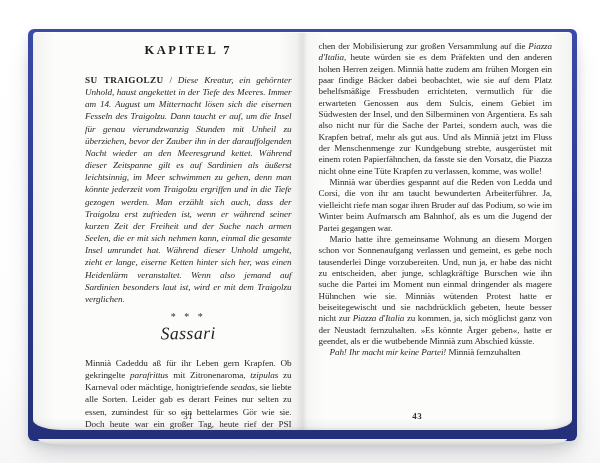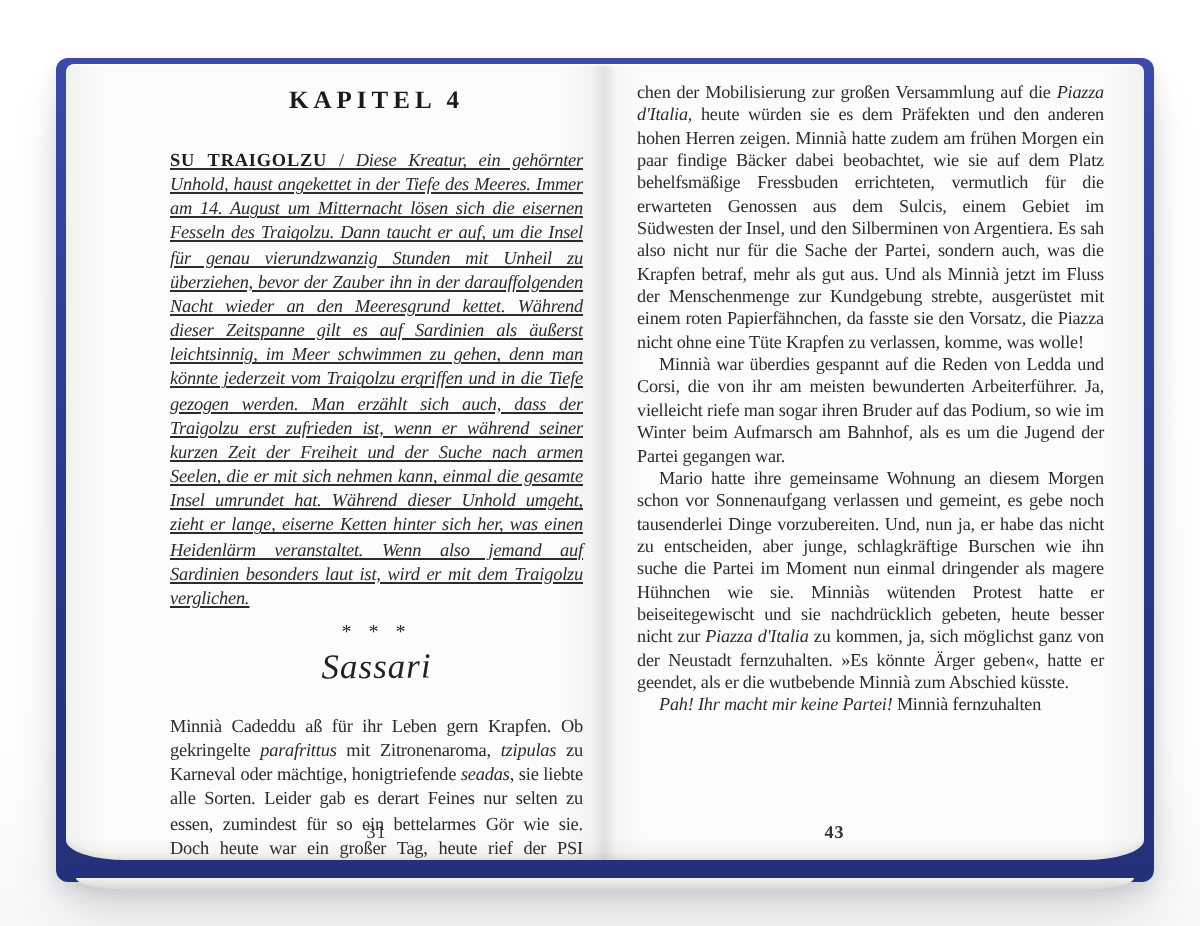--- a/index.html
+++ b/index.html
@@ -35,21 +35,21 @@
   }
   .page.left{left:0;padding:11px 11px 24px 52px;}
   .page.right{right:0;padding:9px 20px 24px 16px;}
   .chapter-heading{
     margin:0 0 16px 0;
     font-size:12.5px;font-weight:bold;letter-spacing:2.5px;
     text-align:center;color:#1a1a1c;
   }
   p{margin:0;text-align:justify;letter-spacing:-0.1px;}
   .legend{font-size:9.2px;line-height:12.15px;}
-  .legend i, .legend{color:#2e2c29;text-decoration:underline;}
+  .legend i, .legend{color:#2e2c29;}
   .legend b{font-style:normal;letter-spacing:0.4px;color:#1d1d1f;}
   .separator{
     text-align:center;font-size:10px;letter-spacing:3px;
     margin:6px 0 1px 0;color:#2e2c29;
   }
   .script-heading{
     text-align:center;font-style:italic;font-size:17.5px;
     margin:0 0 13px 0;color:#242322;letter-spacing:0.5px;
     transform:rotate(-0.5deg);
   }
@@ -71,31 +71,31 @@
 </style>
 </head>
 <body>
 
 <div class="scene">
   <div class="book">
     <div class="page-stack"></div>
     <div class="paper">
 
       <section class="page left">
-        <h2 class="chapter-heading">KAPITEL 4</h2>
+        <h2 class="chapter-heading">KAPITEL 7</h2>
         <p class="legend"><b>SU TRAIGOLZU</b><span> / </span><i>Diese Kreatur, ein gehörnter Unhold, haust angekettet in der Tiefe des Meeres. Immer am 14. August um Mitternacht lösen sich die eisernen Fesseln des Traigolzu. Dann taucht er auf, um die Insel für genau vierundzwanzig Stunden mit Unheil zu überziehen, bevor der Zauber ihn in der darauffolgenden Nacht wieder an den Meeresgrund kettet. Während dieser Zeitspanne gilt es auf Sardinien als äußerst leichtsinnig, im Meer schwimmen zu gehen, denn man könnte jederzeit vom Traigolzu ergriffen und in die Tiefe gezogen werden. Man erzählt sich auch, dass der Traigolzu erst zufrieden ist, wenn er während seiner kurzen Zeit der Freiheit und der Suche nach armen Seelen, die er mit sich nehmen kann, einmal die gesamte Insel umrundet hat. Während dieser Unhold umgeht, zieht er lange, eiserne Ketten hinter sich her, was einen Heidenlärm veranstaltet. Wenn also jemand auf Sardinien besonders laut ist, wird er mit dem Traigolzu verglichen.</i></p>
         <div class="separator">* * *</div>
         <div class="script-heading">Sassari</div>
         <p class="body-left"><span>Minnià Cadeddu aß für ihr Leben gern Krapfen. Ob gekringelte </span><i>parafrittus</i><span> mit Zitronenaroma, </span><i>tzipulas</i><span> zu Karneval oder mächtige, honigtriefende </span><i>seadas</i><span>, sie liebte alle Sorten. Leider gab es derart Feines nur selten zu essen, zumindest für so ein bettelarmes Gör wie sie. Doch heute war ein großer Tag, heute rief der PSI Sardiniens, der </span></p>
         <div class="page-number">31</div>
       </section>
 
       <section class="page right">
         <p class="body-right"><span>chen der Mobilisierung zur großen Versammlung auf die </span><i>Piazza d'Italia</i><span>, heute würden sie es dem Präfekten und den anderen hohen Herren zeigen. Minnià hatte zudem am frühen Morgen ein paar findige Bäcker dabei beobachtet, wie sie auf dem Platz behelfsmäßige Fressbuden errichteten, vermutlich für die erwarteten Genossen aus dem Sulcis, einem Gebiet im Südwesten der Insel, und den Silberminen von Argentiera. Es sah also nicht nur für die Sache der Partei, sondern auch, was die Krapfen betraf, mehr als gut aus. Und als Minnià jetzt im Fluss der Menschenmenge zur Kundgebung strebte, ausgerüstet mit einem roten Papierfähnchen, da fasste sie den Vorsatz, die Piazza nicht ohne eine Tüte Krapfen zu verlassen, komme, was wolle!</span></p>
-        <p class="body-right indent"><span>Minnià war überdies gespannt auf die Reden von Ledda und Corsi, die von ihr am meisten bewunderten Arbeiterführer. Ja, vielleicht riefe man sogar ihren Bruder auf das Podium, so wie im Winter beim Aufmarsch am Bahnhof, als es um die Jugend der Partei gegangen war.</span></p>
+        <p class="body-right indent"><span>Minnià war überdies gespannt auf die Reden von Ledda und Corsi, die von ihr am taucht bewunderten Arbeiterführer. Ja, vielleicht riefe man sogar ihren Bruder auf das Podium, so wie im Winter beim Aufmarsch am Bahnhof, als es um die Jugend der Partei gegangen war.</span></p>
         <p class="body-right indent"><span>Mario hatte ihre gemeinsame Wohnung an diesem Morgen schon vor Sonnenaufgang verlassen und gemeint, es gebe noch tausenderlei Dinge vorzubereiten. Und, nun ja, er habe das nicht zu entscheiden, aber junge, schlagkräftige Burschen wie ihn suche die Partei im Moment nun einmal dringender als magere Hühnchen wie sie. Minniàs wütenden Protest hatte er beiseitegewischt und sie nachdrücklich gebeten, heute besser nicht zur </span><i>Piazza d'Italia</i><span> zu kommen, ja, sich möglichst ganz von der Neustadt fernzuhalten. »Es könnte Ärger geben«, hatte er geendet, als er die wutbebende Minnià zum Abschied küsste.</span></p>
         <p class="body-right indent"><i>Pah! Ihr macht mir keine Partei!</i><span> Minnià fernzuhalten</span></p>
         <div class="page-number">43</div>
       </section>
 
     </div>
   </div>
 </div>
 
 </body></html>

